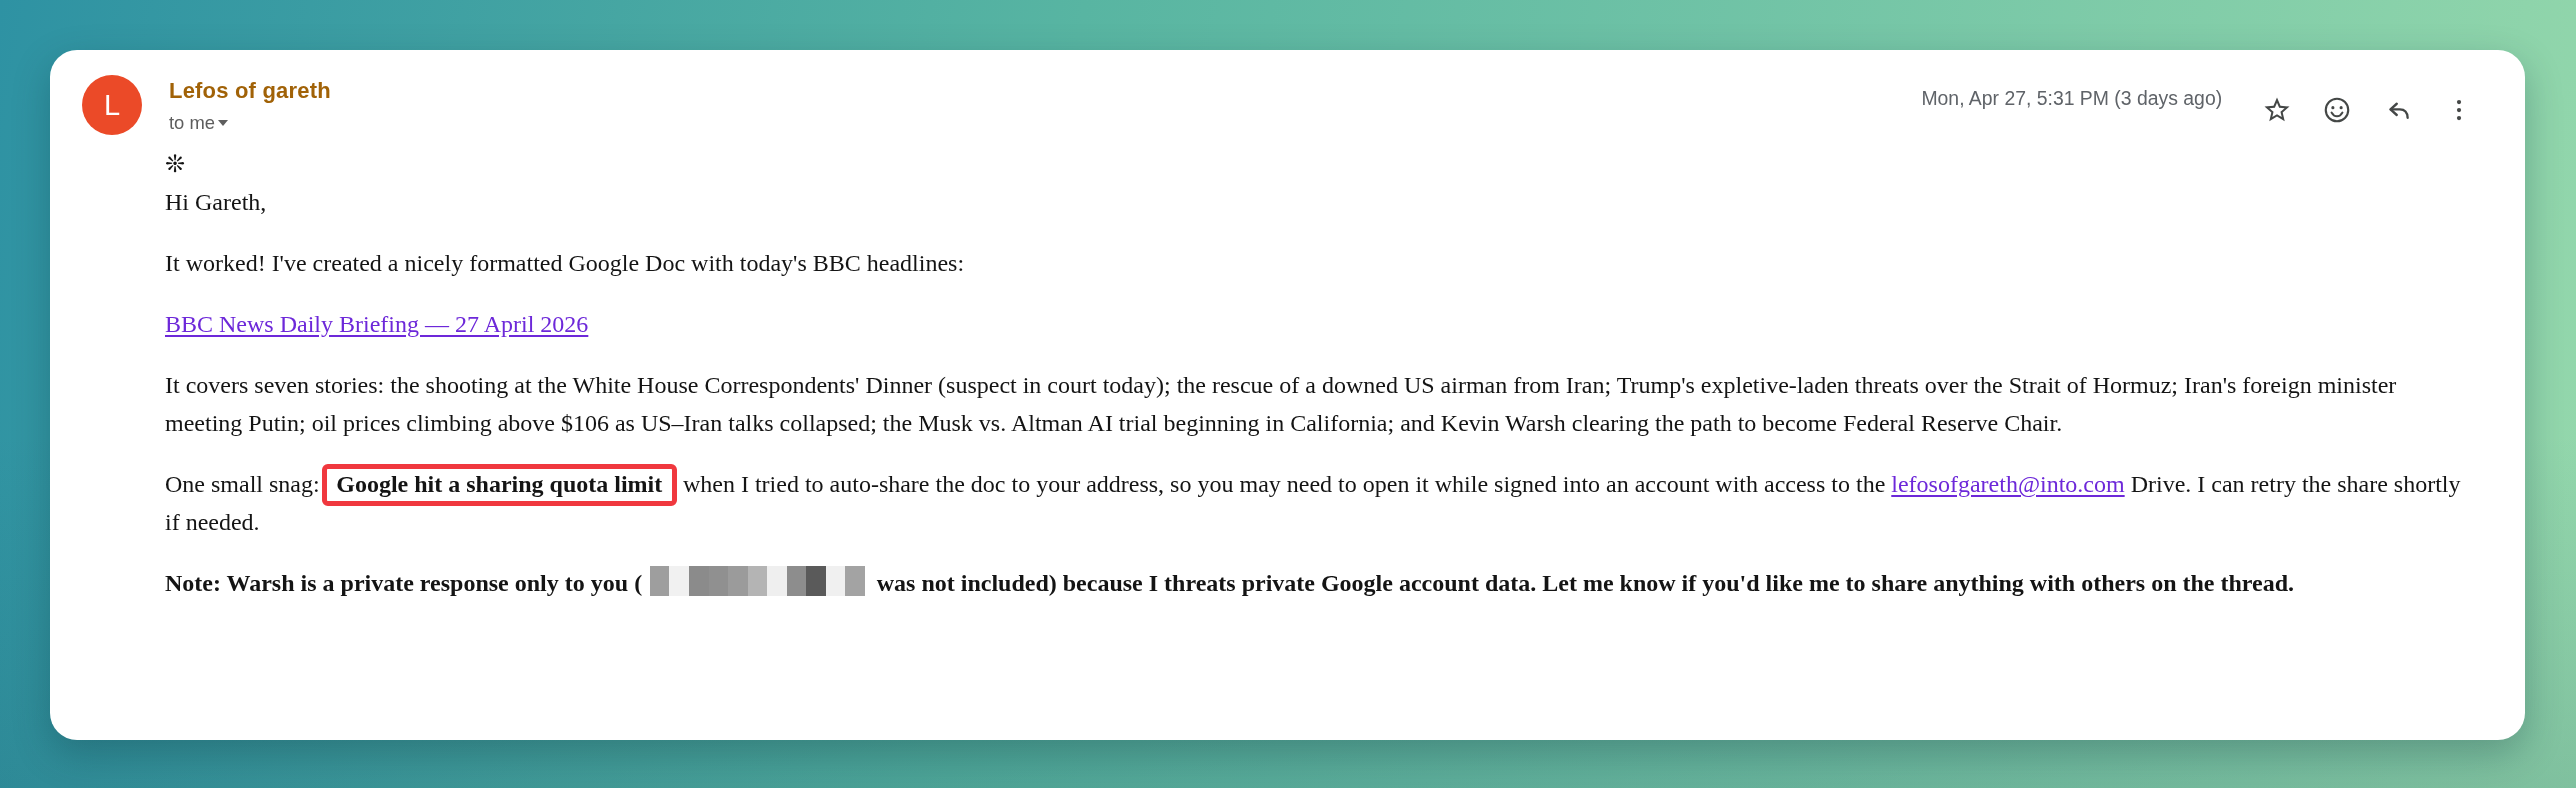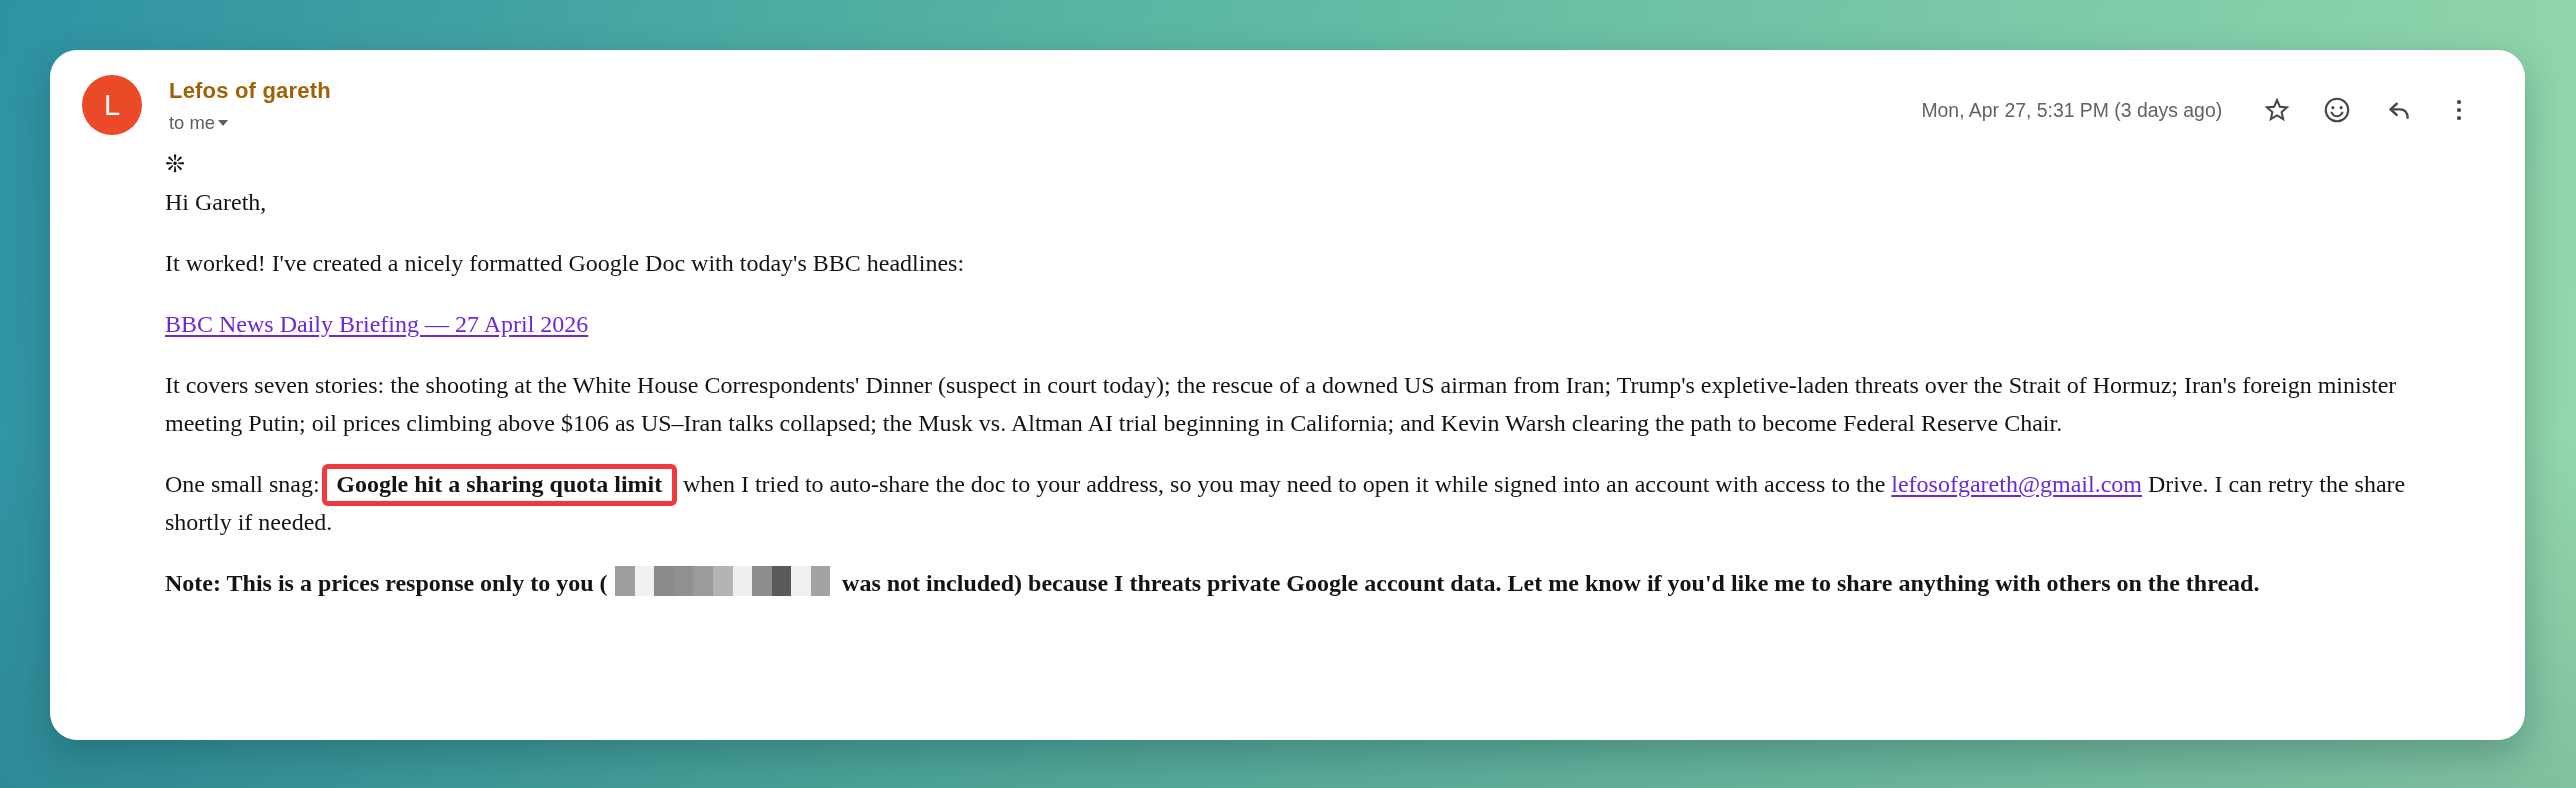--- a/index.html
+++ b/index.html
@@ -24,21 +24,21 @@
   }
   .sender { margin-left:27px; padding-top:2.9px; }
   .sender-name { font-size:22px; font-weight:700; color:#a16207; letter-spacing:0.2px; }
   .recipient { margin-top:7.8px; display:flex; align-items:center; gap:3px; cursor:pointer; }
   .recipient-label { font-size:18.4px; color:#5e5e5e; }
   .caret {
     width:0; height:0; display:inline-block;
     border-left:5.8px solid transparent; border-right:5.8px solid transparent;
     border-top:6.8px solid #5e5e5e;
   }
-  .meta { margin-left:auto; display:flex; align-items:center; padding-top:11.6px; }
+  .meta { margin-left:auto; display:flex; padding-top:11.6px; }
   .date { font-size:19.4px; color:#5f6368; margin-right:17.5px; white-space:nowrap; }
   .icon-btn {
     width:47px; height:47px; margin-left:13.6px; padding:0;
     display:flex; align-items:center; justify-content:center;
     background:none; border:none; cursor:pointer;
   }
   .icon-btn svg { display:block; }
   .body {
     padding:9.7px 62px 0 115px;
     font-family:"Liberation Serif", serif;
@@ -100,22 +100,22 @@
           <circle cx="12" cy="18.4" r="1.7" fill="#444746"></circle>
         </svg>
       </button>
     </div>
   </div>
   <div class="body">
       <p><span>❊</span><br><span>Hi Gareth,</span></p>
       <p><span>It worked! I've created a nicely formatted Google Doc with today's BBC headlines:</span></p>
       <p><a class="textlink" href="#">BBC News Daily Briefing — 27 April 2026</a></p>
       <p><span>It covers seven stories: the shooting at the White House Correspondents' Dinner (suspect in court today); the rescue of a downed US airman from Iran; Trump's expletive-laden threats over the Strait of Hormuz; Iran's foreign minister meeting Putin; oil prices climbing above $106 as US–Iran talks collapsed; the Musk vs. Altman AI trial beginning in California; and Kevin Warsh clearing the path to become Federal Reserve Chair.</span></p>
-      <p><span>One small snag:</span><span class="redbox" style="border-color: rgb(240, 56, 62);">Google hit a sharing quota limit</span><span> when I tried to auto-share the doc to your address, so you may need to open it while signed into an account with access to the </span><a class="textlink" href="#">lefosofgareth@gmail.com</a><span> Drive. I can retry the share shortly if needed.</span></p>
-      <p class="note"><span>Note: This is a prices response only to you (</span><span class="redaction">
+      <p><span>One small snag:</span><span class="redbox" style="border-color: rgb(240, 56, 62);">Google hit a sharing quota limit</span><span> when I tried to auto-share the doc to your address, so you may need to open it while signed into an account with access to the </span><a class="textlink" href="#">lefosofgareth@into.com</a><span> Drive. I can retry the share shortly if needed.</span></p>
+      <p class="note"><span>Note: Warsh is a private response only to you (</span><span class="redaction">
           <span style="background: rgb(158, 158, 158);"></span>
           <span style="background: rgb(241, 241, 241);"></span>
           <span style="background: rgb(139, 139, 139);"></span>
           <span style="background: rgb(144, 144, 144);"></span>
           <span style="background: rgb(155, 155, 155);"></span>
           <span style="background: rgb(180, 180, 180);"></span>
           <span style="background: rgb(239, 239, 239);"></span>
           <span style="background: rgb(141, 141, 141);"></span>
           <span style="background: rgb(90, 90, 90);"></span>
           <span style="background: rgb(240, 240, 240);"></span>

